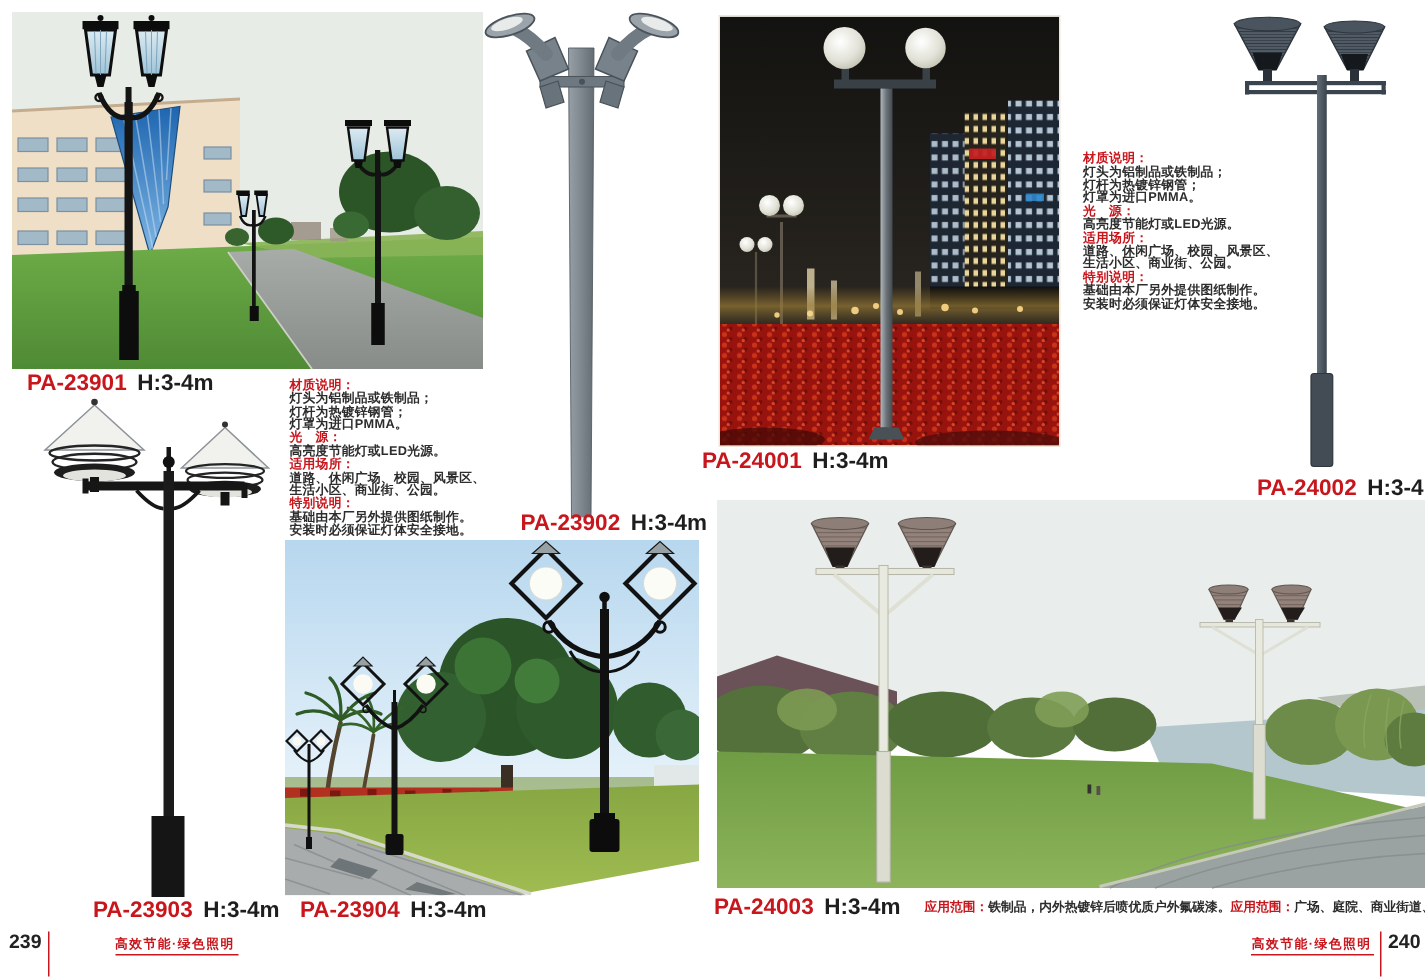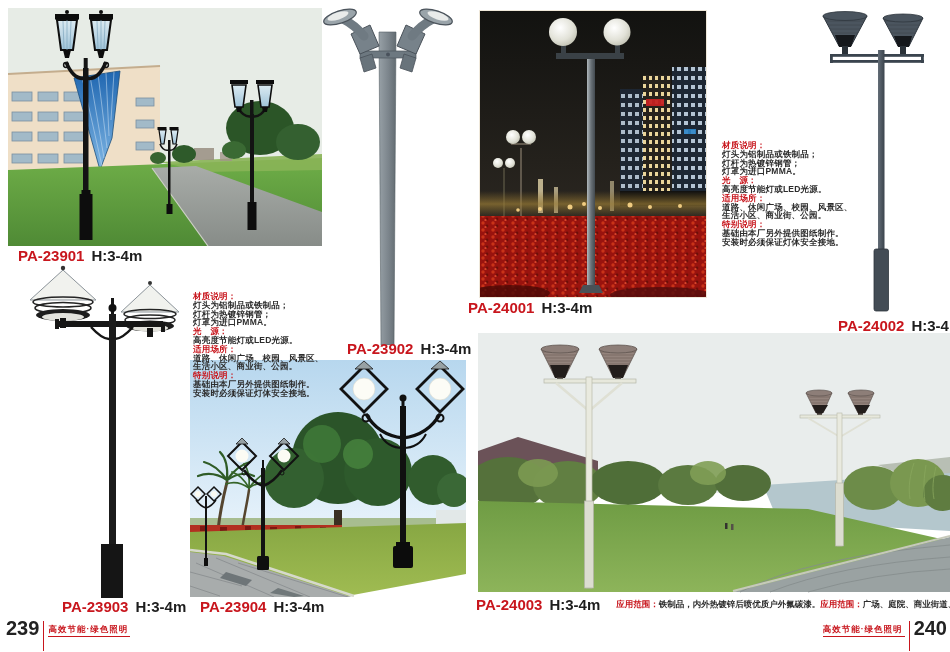--- a/index.html
+++ b/index.html
@@ -5,32 +5,32 @@
   html,body{margin:0;padding:0;background:#ffffff;}
   body{width:950px;height:652px;position:relative;overflow:hidden;
        font-family:"Liberation Sans",sans-serif;}
   .page{position:absolute;inset:0;background:#ffffff;}
   .ph{position:absolute;overflow:hidden;}
   .ph svg{display:block;}
   .caption{position:absolute;white-space:nowrap;font-weight:bold;
            font-size:15px;color:#1e1e1e;}
   .caption .code{color:#c8161d;padding-right:7px;}
   .spec{position:absolute;font-size:8.5px;line-height:8.8px;color:#2d2d2d;
-        font-weight:bold;white-space:nowrap;letter-spacing:.2px;margin-top:40px;}
+        font-weight:bold;white-space:nowrap;letter-spacing:.2px;}
   .spec .red{color:#c8161d;}
   .c24003{display:flex;align-items:center;}
   .note{font-size:8.5px;font-weight:bold;color:#2d2d2d;margin-left:16px;
         letter-spacing:0;white-space:nowrap;}
   .note .nlabel{color:#c8161d;}
   .footer{position:absolute;display:flex;align-items:flex-start;}
-  .pagenum{font-size:20px;font-weight:bold;color:#222;line-height:14px;}
+  .pagenum{font-size:13px;font-weight:bold;color:#222;line-height:14px;}
   .vline{width:0;border-left:1.5px solid #c8161d;height:30px;margin:0 4px;}
   .slogan{font-size:8.5px;font-weight:bold;color:#c8161d;
           border-bottom:1.2px solid #c8161d;padding:1px 2px 2px 0;
-          letter-spacing:1px;line-height:10px;margin-top:2px;}
+          letter-spacing:1px;line-height:10px;margin-top:2px;margin-left:40px;}
 </style>
 </head>
 <body>
 
 <div class="page">
 
   <div class="ph" style="left:8px;top:8px;width:314px;height:238px">
     <svg width="314" height="238" viewBox="0 0 314 238">
       <defs>
         <linearGradient id="gls1" x1="0" y1="0" x2="0" y2="1">

